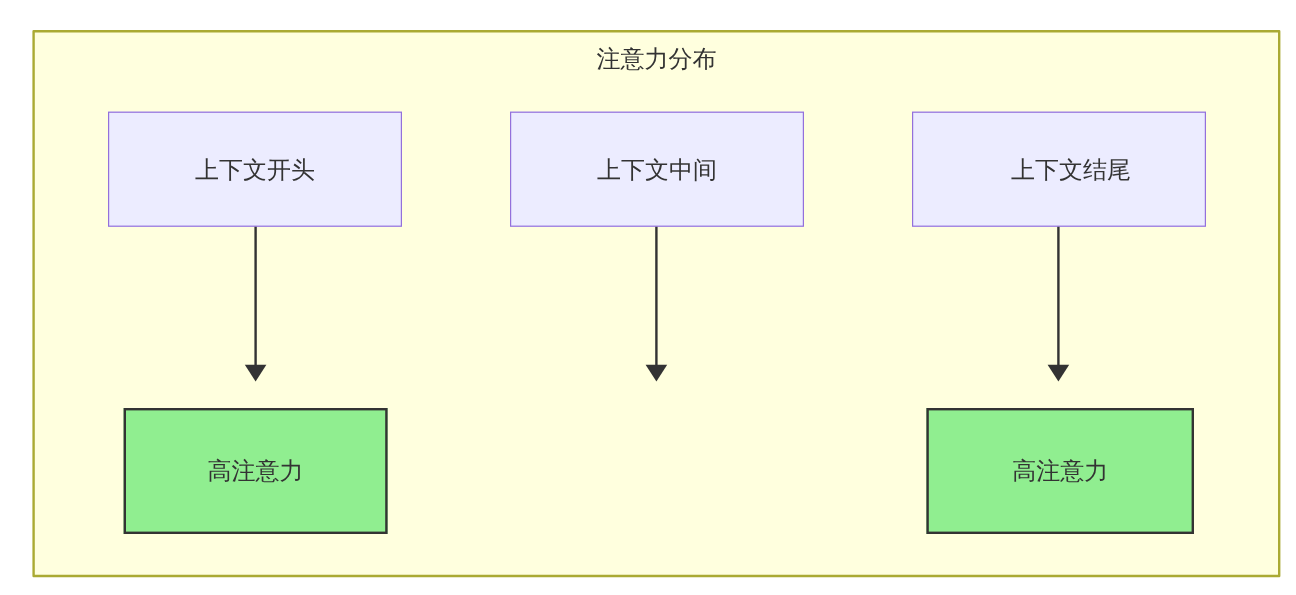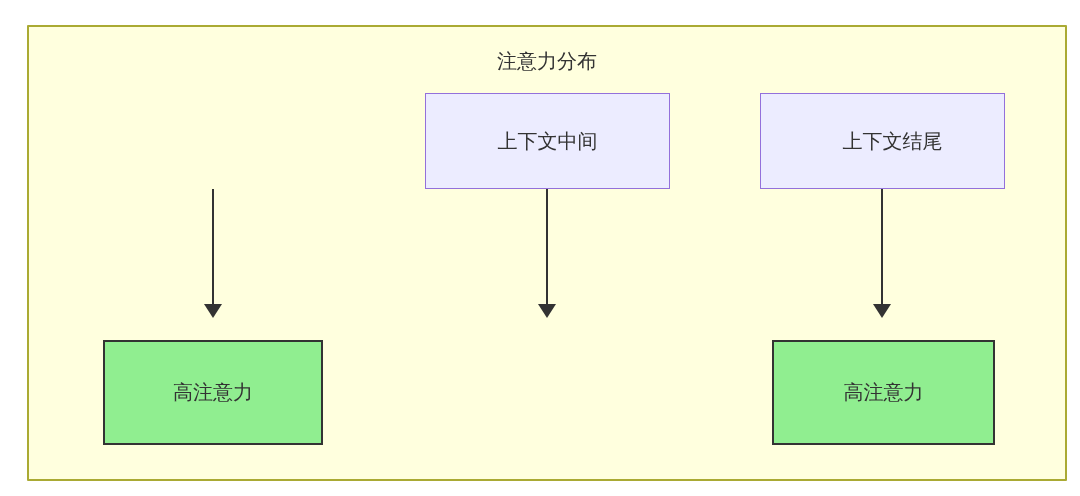--- a/index.html
+++ b/index.html
@@ -20,21 +20,21 @@
     width:1040px;
     height:456px;
     background:#ffffde;
     border:2px solid #aaaa33;
     box-sizing:border-box;
     border-radius:1px;
   }
   .title{
     position:absolute;
     left:27px;
-    top:48px;
+    top:37px;
     width:1040px;
     text-align:center;
     font-size:20px;
     line-height:26px;
     color:#333333;
   }
   .node{
     position:absolute;
     display:flex;
     align-items:center;
@@ -94,20 +94,21 @@
 </style>
 </head>
 <body>
 
 <div class="canvas">
 
   <div class="frame"></div>
 
   <div class="title">注意力分布</div>
 
+  <div class="node context ctx-1">上下文开头</div>
   <div class="arrow arr-1">
     <div class="shaft"></div>
     <div class="head"></div>
   </div>
   <div class="node result high res-1">高注意力</div>
 
   <div class="node context ctx-2">上下文中间</div>
   <div class="arrow arr-2">
     <div class="shaft"></div>
     <div class="head"></div>

